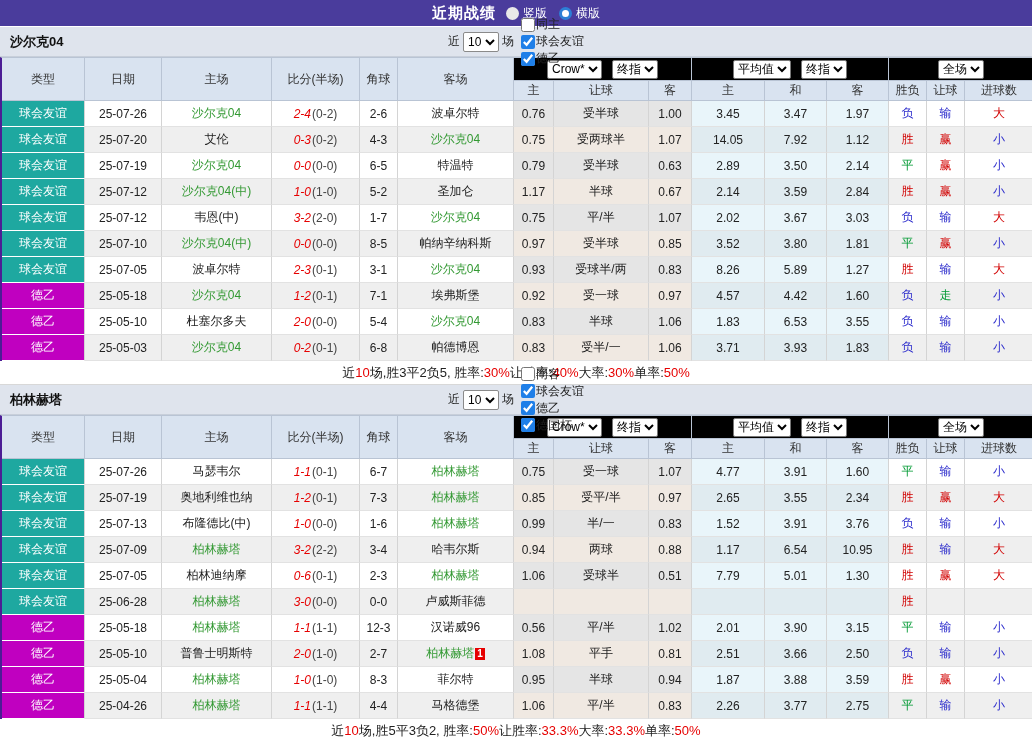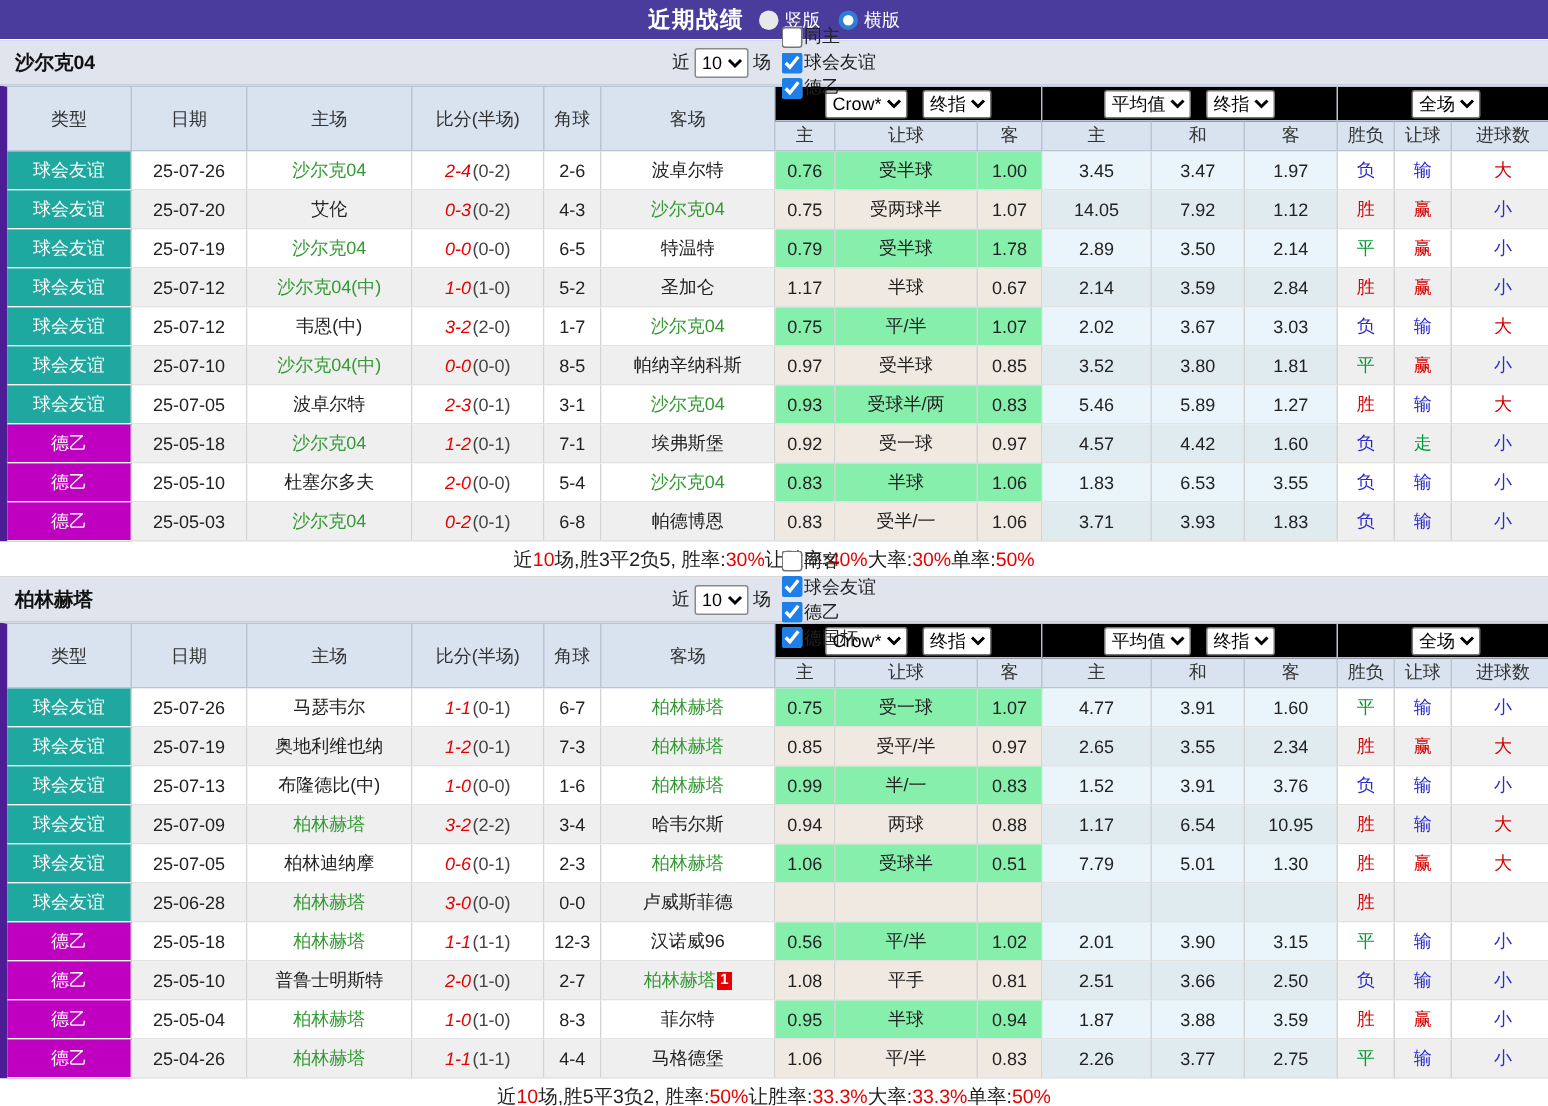--- a/index.html
+++ b/index.html
@@ -10,30 +10,30 @@
   .radio-opt{display:flex;align-items:center;gap:4px;cursor:pointer;}
   .radio-circle{width:13px;height:13px;border-radius:50%;background:#e8e8e8;display:inline-block;box-sizing:border-box;}
   .radio-circle.sel{background:#fff;border:3px solid #2d7fd6;}
   .section-bar{height:29px;background:#dfe4ed;position:relative;display:flex;align-items:center;border-bottom:1px solid #c8cfda;}
   .team-name{position:absolute;left:10px;font-weight:bold;font-size:13px;color:#111;}
   .filter-bar{margin:0 auto;display:flex;align-items:center;gap:3px;font-size:12px;color:#222;}
   .filter-bar select{font-size:12px;height:20px;border:1px solid #8a8a8a;border-radius:2px;background:#fff;}
   .filter-bar label{display:flex;align-items:center;cursor:pointer;}
   .filter-bar input[type=checkbox]{width:14px;height:14px;accent-color:#1f7fe8;margin:0 1px 0 4px;}
   .grid{display:grid;grid-template-columns:83px 77px 110px 88px 38px 116px 40px 95px 43px 73px 62px 62px 38px 38px 69px;}
-  .tablewrap{border-top:1px solid #b9c4d4;border-left:5px solid #4c1d95;}
+  .tablewrap{border-top:1px solid #b9c4d4;border-left:2px solid #4c1d95;}
   .thead{grid-template-rows:23px 20px;background:#d9e3f0;}
   .th{border-right:1px solid #b9c4d4;border-bottom:1px solid #b9c4d4;display:flex;align-items:center;justify-content:center;color:#333;}
   .th.main{grid-row:1 / span 2;}
   .th.controls{gap:10px;background:#000000;}
   .th.controls select{font-size:12px;height:19px;border:1px solid #777;border-radius:2px;background:#fff;}
   .trow{height:26px;}
   .trow .td{border-right:1px solid #d4d4d4;border-bottom:1px solid #e2e2e2;display:flex;align-items:center;justify-content:center;background:#fff;overflow:hidden;white-space:nowrap;}
   .trow.alt .td{background:#efefef;}
-  .trow .td.t1{background:#86efac;}
+  .trow .td.t1{background:#e5e5e5;}
   .trow.alt .td.t1{background:#f0e9e2;}
   .trow .td.t2{background:#e9f5fa;}
   .trow.alt .td.t2{background:#e0ebf0;}
   .td.type{color:#fff;border-bottom:1px solid #fff;}
   .td.type.teal{background:#1ea8a0 !important;}
   .td.type.magenta{background:#c000c0 !important;}
   .green-team{color:#339933;}
   .score-main{color:#e60000;font-style:italic;}
   .score-half{color:#444;margin-left:1px;}
   .badge{display:inline-block;background:#e60000;color:#fff;font-size:10px;font-weight:bold;line-height:12px;padding:0 2px;margin-left:1px;}
@@ -166,21 +166,21 @@
         <div class="td">
           <span class="score-main">0-0</span>
           <span class="score-half">(0-0)</span>
         </div>
         <div class="td">6-5</div>
         <div class="td">
           <span>特温特</span>
         </div>
         <div class="td t1">0.79</div>
         <div class="td t1">受半球</div>
-        <div class="td t1">1.78</div>
+        <div class="td t1">0.63</div>
         <div class="td t2">2.89</div>
         <div class="td t2">3.50</div>
         <div class="td t2">2.14</div>
         <div class="td" style="color: rgb(0, 153, 51);">平</div>
         <div class="td" style="color: rgb(209, 0, 0);">赢</div>
         <div class="td" style="color: rgb(43, 43, 204);">小</div>
       </div>
       <div class="grid trow alt">
         <div class="td type teal">球会友谊</div>
         <div class="td">25-07-12</div>
@@ -263,21 +263,21 @@
           <span class="score-main">2-3</span>
           <span class="score-half">(0-1)</span>
         </div>
         <div class="td">3-1</div>
         <div class="td">
           <span class="green-team">沙尔克04</span>
         </div>
         <div class="td t1">0.93</div>
         <div class="td t1">受球半/两</div>
         <div class="td t1">0.83</div>
-        <div class="td t2">5.46</div>
+        <div class="td t2">8.26</div>
         <div class="td t2">5.89</div>
         <div class="td t2">1.27</div>
         <div class="td" style="color: rgb(209, 0, 0);">胜</div>
         <div class="td" style="color: rgb(43, 43, 204);">输</div>
         <div class="td" style="color: rgb(209, 0, 0);">大</div>
       </div>
       <div class="grid trow alt">
         <div class="td type magenta">德乙</div>
         <div class="td">25-05-18</div>
         <div class="td">

